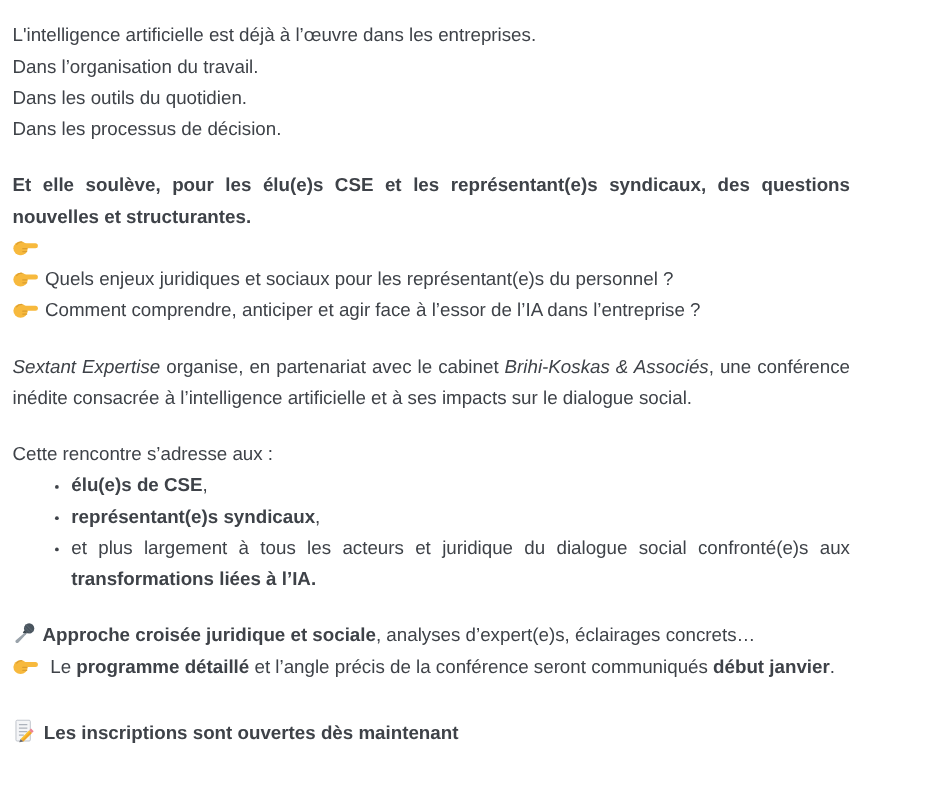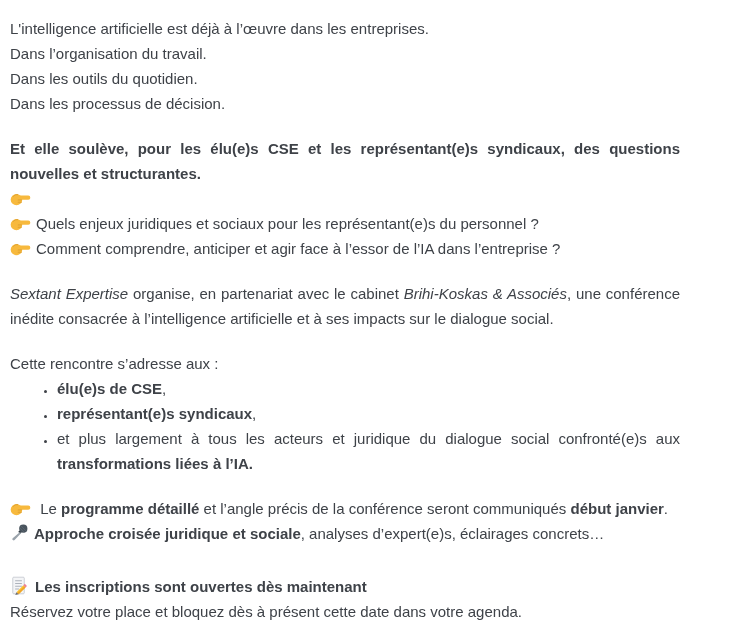--- a/index.html
+++ b/index.html
@@ -111,34 +111,33 @@
   <p class="para">Cette rencontre s’adresse aux :</p>
 
   <ul class="audience">
     <li><span class="b">élu(e)s de CSE</span><span>,</span></li>
     <li><span class="b">représentant(e)s syndicaux</span><span>,</span></li>
     <li class="just"><span>et plus largement à tous les acteurs et juridique du dialogue social confronté(e)s aux </span><span class="b">transformations liées à l’IA.</span></li>
   </ul>
 
   <div class="gap20"></div>
 
+  <div class="row">
+    <svg class="ico ico-mic" viewBox="0 0 24 24">
+        <use href="#mic"></use>
+      </svg><span class="b">Approche croisée juridique et sociale</span><span>, analyses d’expert(e)s, éclairages concrets…</span>
+  </div>
+
   <div class="row just">
     <svg class="ico ico-hand" viewBox="0 0 36 26">
         <use href="#hand-right"></use>
       </svg><span> Le </span><span class="b">programme détaillé</span><span> et l’angle précis de la conférence seront communiqués </span><span class="b">début janvier</span><span>.</span>
-  </div>
-
-  <div class="row">
-    <svg class="ico ico-mic" viewBox="0 0 24 24">
-        <use href="#mic"></use>
-      </svg><span class="b">Approche croisée juridique et sociale</span><span>, analyses d’expert(e)s, éclairages concrets…</span>
   </div>
 
   <div class="gap28"></div>
 
   <div class="center">
     <svg class="ico ico-memo" viewBox="0 0 24 24">
         <use href="#memo"></use>
       </svg><span class="b">Les inscriptions sont ouvertes dès maintenant</span>
   </div>
-  <div class="center">Réservez votre place et bloquez dès à présent cette date dans votre agenda.</div>
 
 </div>
 
 </body></html>

